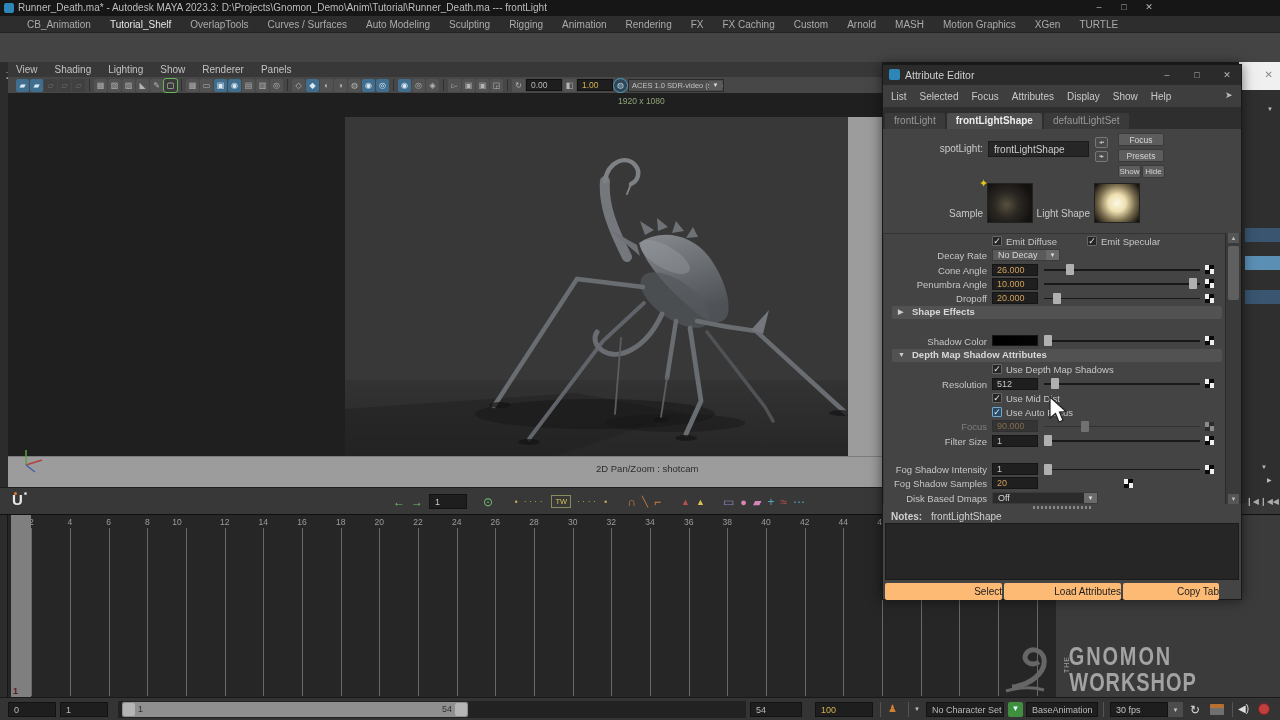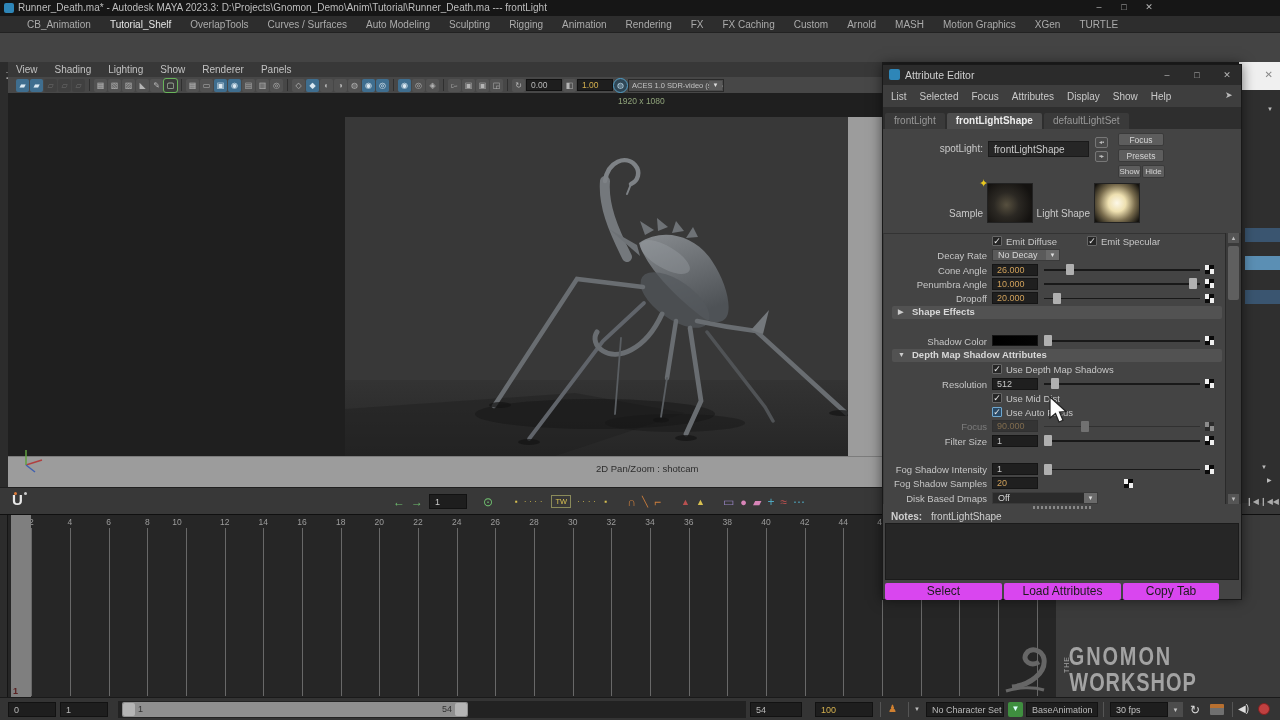--- a/index.html
+++ b/index.html
@@ -112,21 +112,21 @@
 .rdrop{position:absolute;left:108px;top:1px;height:12px;background:#5a5a5a;border:1px solid #3a3a3a;font-size:9px;color:#d6d6d6;padding-left:5px;line-height:11px}
 .rdrop .darrow{position:absolute;right:0px;top:0px;bottom:0;width:13px;background:#6a6a6a;text-align:center;font-size:6px;line-height:11px;color:#ddd}
 .disabled{opacity:.42}
 #ae-sb{left:342px;top:168px;width:16px;height:271px;background:#3a3a3a;border-left:1px solid #2a2a2a}
 #ae-sb .sbarrow{position:absolute;left:2px;width:11px;height:10px;background:#555;color:#bbb;font-size:6px;text-align:center;line-height:10px}
 #ae-sb .sbhandle{position:absolute;left:2px;top:13px;width:11px;height:54px;background:#5f5f5f;border-radius:2px}
 #ae-grip{left:150px;top:441px;width:60px;height:3px;background:repeating-linear-gradient(90deg,#888 0 2px,transparent 2px 4px)}
 #ae-notes-label{left:8px;top:446px;font-size:10px;color:#cfcfcf;font-weight:bold}
 #ae-notes-value{left:48px;top:446px;font-size:10px;color:#cfcfcf}
 #ae-notes{left:2px;top:458px;width:354px;height:57px;background:#262626;border:1px solid #1b1b1b}
-.ae-bottombtn{top:518px;height:17px;background:#d946ef;border-radius:2px;font-size:12px;color:#1c1c1c;text-align:center;line-height:17px}
+.ae-bottombtn{top:518px;height:17px;background:#fdba74;border-radius:2px;font-size:10px;color:#1c1c1c;text-align:right;line-height:17px}
 #cursor{left:1048px;top:396px;z-index:40}
 </style>
 </head>
 <body>
 
 <div id="root">
 
   <div id="titlebar" class="a">
     <div id="maya-logo" class="a"></div>
     <span class="tt a">Runner_Death.ma* - Autodesk MAYA 2023.3: D:\Projects\Gnomon_Demo\Anim\Tutorial\Runner_Death.ma --- frontLight</span>

